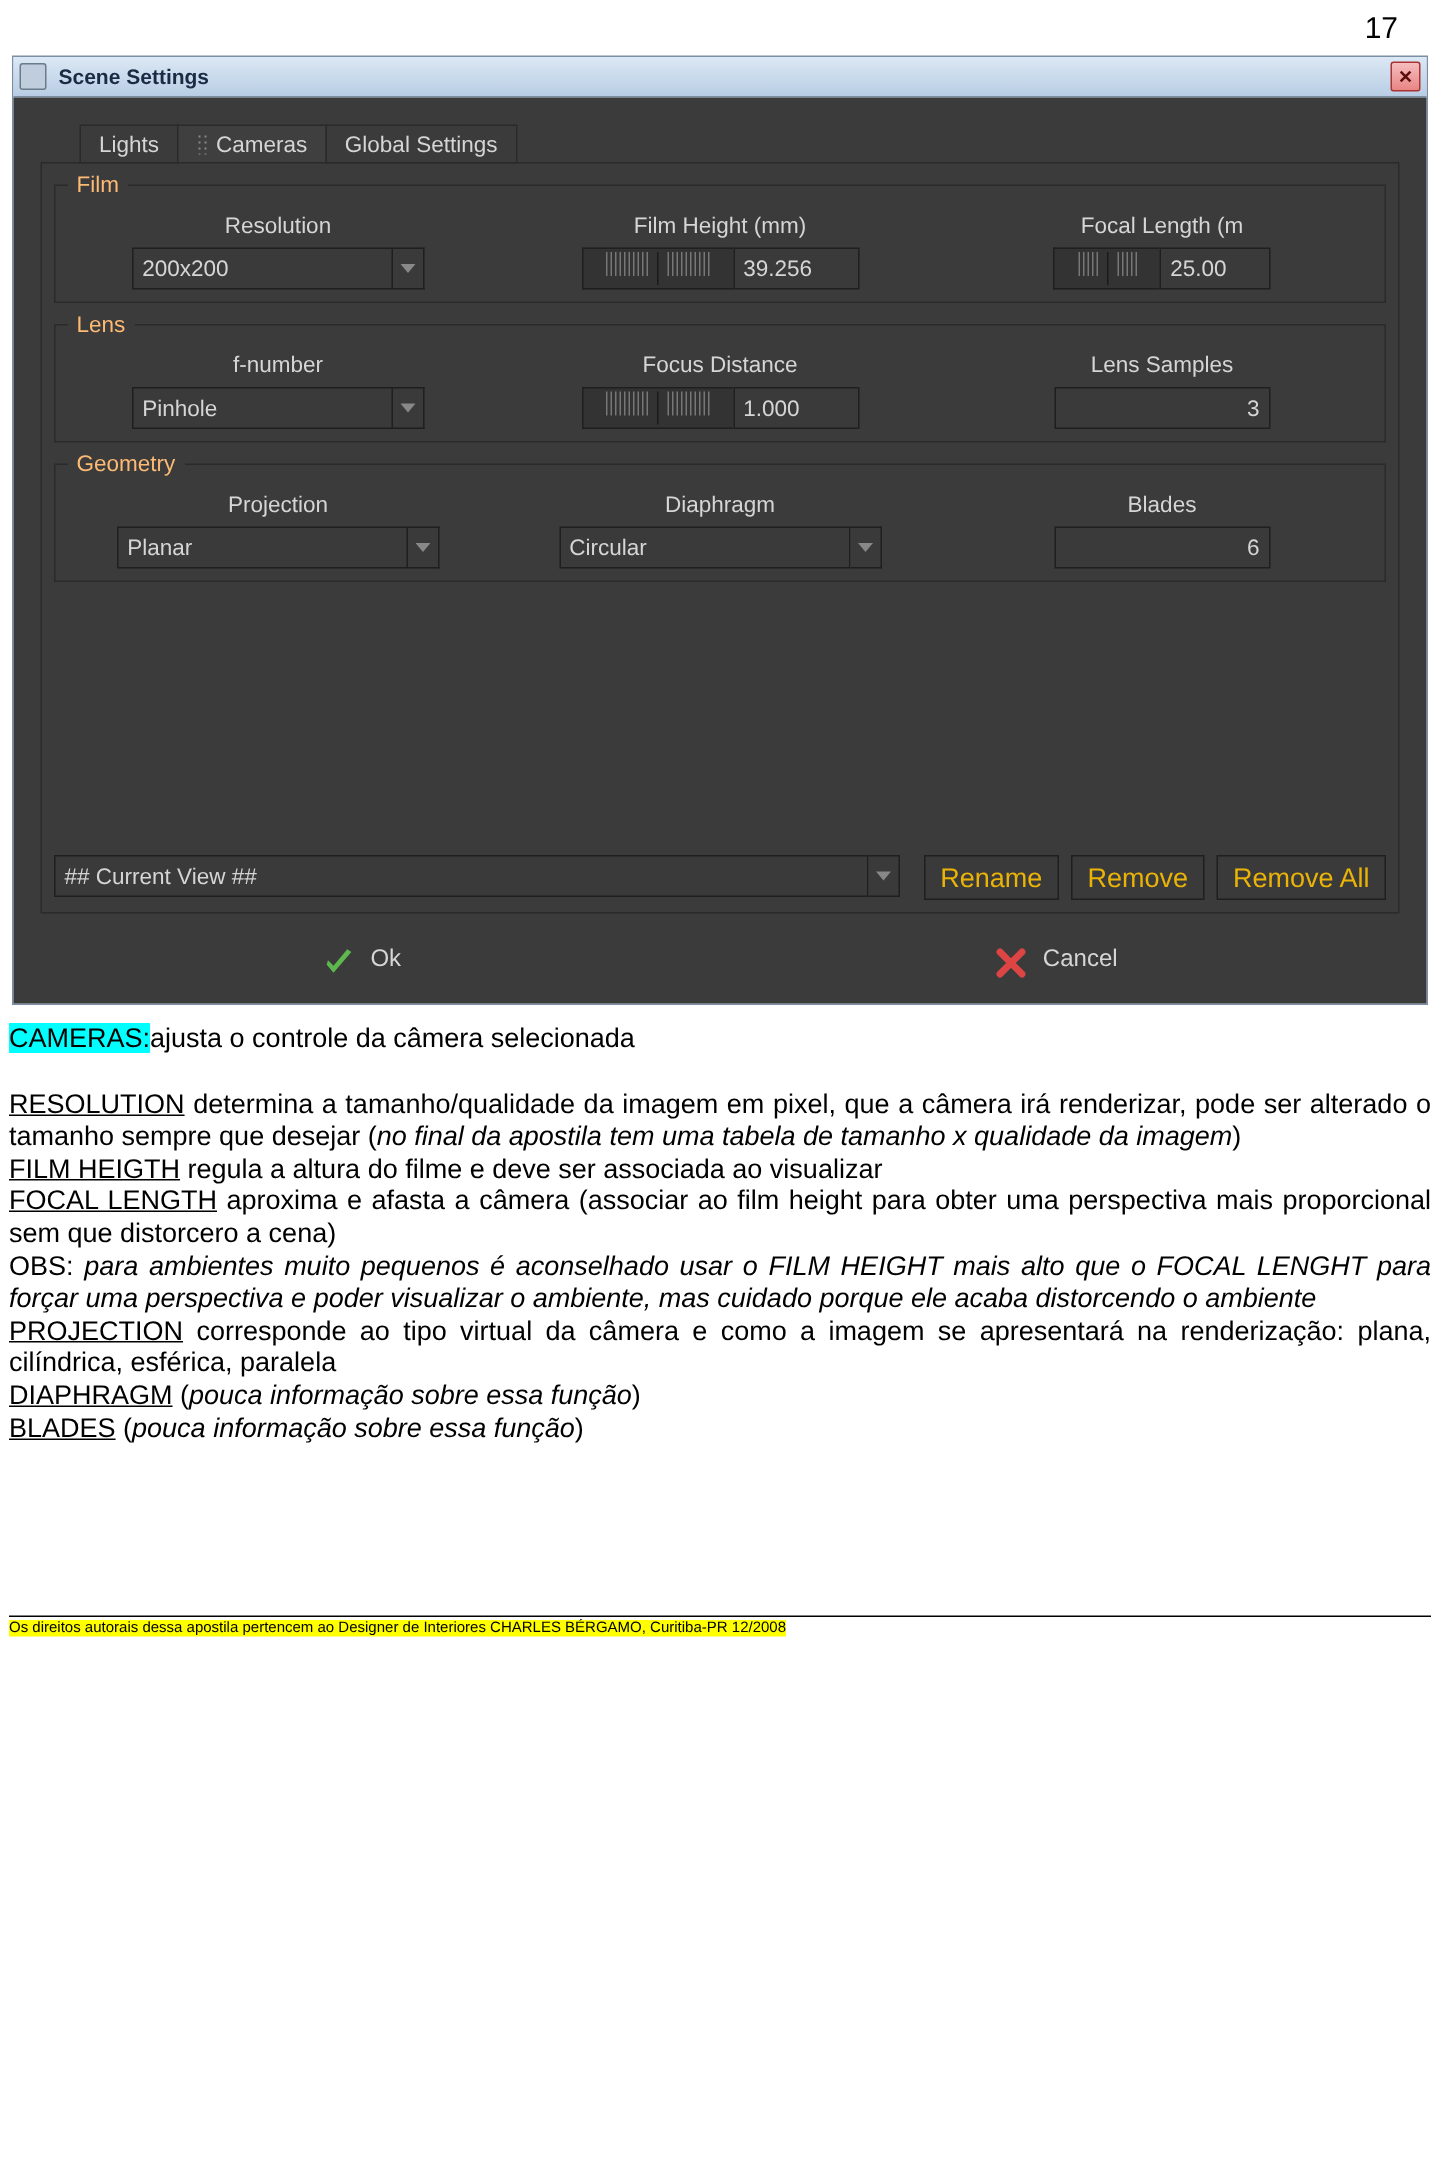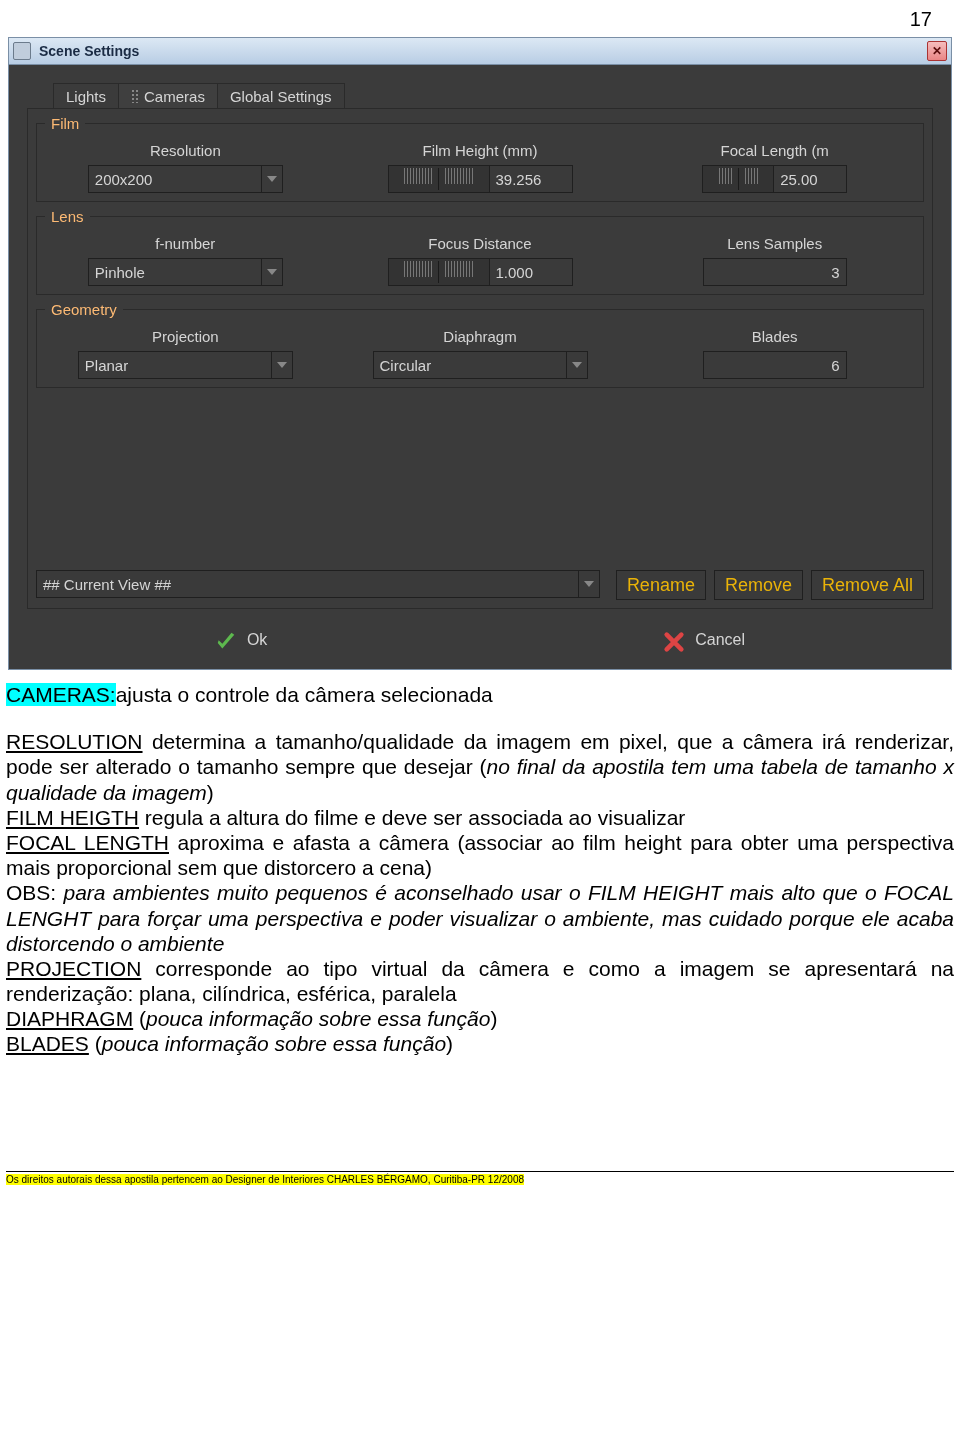--- a/index.html
+++ b/index.html
@@ -31,21 +31,21 @@
   .ticks .divd{width:1px;height:22px;background:#1a1a1a;margin:0 4px}
   .numbox{height:26px;border:1px solid #1f1f1f;background:#3a3a3a;display:flex;align-items:center;padding:0 6px;color:#d5d5d5;min-width:70px}
   .numbox.right{justify-content:flex-end}
   .spacer-content{height:170px}
   .btmrow{display:flex;gap:8px;margin:6px 8px 0 8px}
   .btmdd{display:flex;flex:1;margin-right:8px}
   .btn{border:1px solid #1f1f1f;background:#3a3a3a;height:28px;display:flex;align-items:center;padding:0 10px;color:#eab308;font-size:18px}
   .okrow{display:flex;justify-content:space-around;margin-top:22px}
   .okbtn{display:flex;align-items:flex-start;gap:10px;font-size:16px}
   .check{width:22px;height:22px}
-  .doc{padding:12px 6px 0 6px;font-size:21px;line-height:1.2;text-align:justify}
+  .doc{padding:12px 6px 0 6px;font-size:18px;line-height:1.2;text-align:justify}
   .hl-cyan{background:#00ffff}
   .u{text-decoration:underline}
   .i{font-style:italic}
   .hl-yellow{background:#ffff00}
   .footer{margin-top:110px;padding:4px 6px;font-size:10px}
   .footer hr{border:none;border-top:1px solid #000;margin:0 0 2px 0}
 </style>
 </head>
 <body>
 

